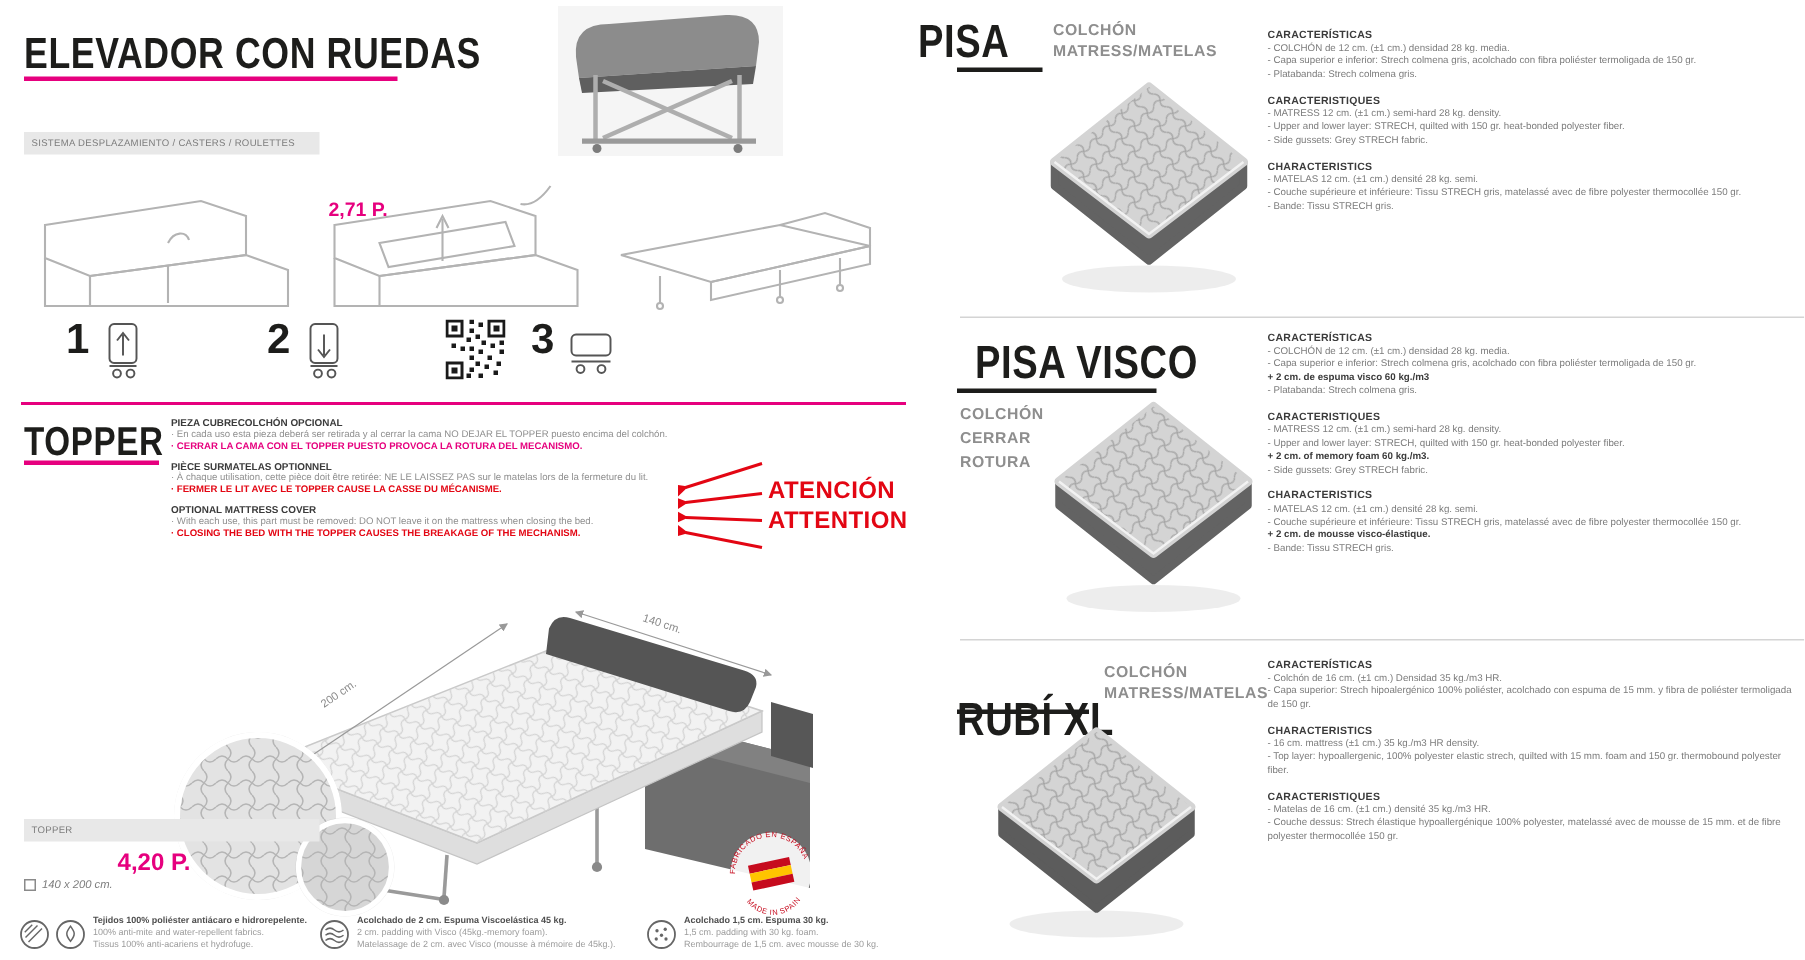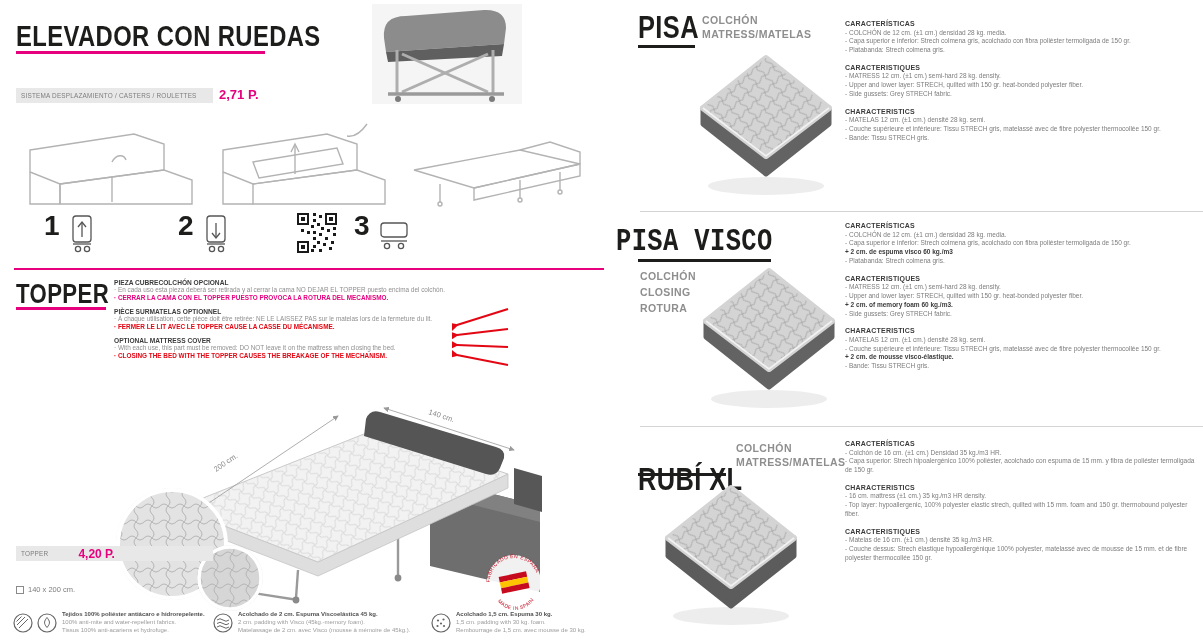--- a/index.html
+++ b/index.html
@@ -8,21 +8,21 @@
   .abs { position:absolute; }
   .cond { display:inline-block; transform:scaleX(0.82); transform-origin:0 0; white-space:nowrap; }
   .main-title { font-size:29px; font-weight:700; color:#1d1d1b; letter-spacing:.5px; }
   .sec-title { font-size:31px; font-weight:700; color:#1d1d1b; letter-spacing:.5px; }
   .topper-title { font-size:27px; font-weight:700; color:#1d1d1b; letter-spacing:.5px; }
   .rule-pink { background:#e6007e; }
   .rule-dark { background:#1d1d1b; }
   .subtitle { font-size:9.5px; color:#9b9b9b; letter-spacing:.6px; font-weight:700; }
   .gray-bar { background:#e8e8e8; display:flex; align-items:center; }
   .gray-bar .lbl { font-size:6.4px; color:#7d7d7d; padding-left:5px; letter-spacing:.2px; }
-  .price { color:#e6007e; font-weight:700; font-size:13px; }
+  .price { color:#e6007e; font-weight:700; font-size:13px;margin-top:45px; }
   .step-num { font-size:28px; font-weight:700; color:#1d1d1b; }
   .warn-h { font-size:6.6px; font-weight:700; color:#3b3b3b; }
   .warn-t { font-size:6.4px; color:#8f8f8f; line-height:8.4px; }
   .warn-w { font-size:6.4px; font-weight:700; line-height:8.4px; }
   .pink-t { color:#e6007e; }
   .red-t { color:#e30613; }
   .warn-group { margin-bottom:5px; }
   .attention { font-size:16px; font-weight:700; color:#e30613; line-height:20px; letter-spacing:.3px; }
   .size-note { font-size:7.5px; color:#7d7d7d; display:flex; align-items:center; gap:4px; }
   .size-note .sq { width:8px; height:8px; border:1px solid #8a8a8a; display:inline-block; }
@@ -216,20 +216,24 @@
           <path d="M7,0 L0,3.5 L7,7 Z" fill="#e30613"></path>
         </marker>
     </defs>
     <g stroke="#e30613" stroke-width="2">
       <line x1="56" y1="10" x2="5" y2="26" marker-end="url(#ra)"></line>
       <line x1="56" y1="30" x2="5" y2="36" marker-end="url(#ra)"></line>
       <line x1="56" y1="48" x2="5" y2="46" marker-end="url(#ra)"></line>
       <line x1="56" y1="66" x2="5" y2="56" marker-end="url(#ra)"></line>
     </g>
   </svg>
+  <div class="abs" style="left:512px; top:318px; width:110px;">
+    <div class="attention">ATENCIÓN</div>
+    <div class="attention">ATTENTION</div>
+  </div>
 
   <svg class="abs" style="left:112px; top:386px;" width="432" height="232" viewBox="0 0 432 232">
     <defs>
       <marker id="dimA" markerWidth="7" markerHeight="7" refX="1" refY="3.5" orient="auto">
           <path d="M7,0 L0,3.5 L7,7 Z" fill="#999"></path>
         </marker>
       <marker id="dimB" markerWidth="7" markerHeight="7" refX="6" refY="3.5" orient="auto">
           <path d="M0,0 L7,3.5 L0,7 Z" fill="#999"></path>
         </marker>
     </defs>
@@ -285,24 +289,24 @@
       <g>
         <rect x="388" y="188" width="28" height="5.5" fill="#c60b1e"></rect>
         <rect x="388" y="193.5" width="28" height="6" fill="#ffc400"></rect>
         <rect x="388" y="199.5" width="28" height="5.5" fill="#c60b1e"></rect>
       </g>
     </g>
   </svg>
 
   <div class="abs gray-bar" style="left:16px; top:546px; width:197px; height:15px;">
     <span class="lbl">TOPPER</span>
-    <span class="price" style="font-size:12px; margin-left:30px;">4,20 P.</span>
-  </div>
-
-  <div class="abs size-note" style="left:16px; top:585px;">
+    <span class="price" style="font-size:16px; margin-left:30px;">4,20 P.</span>
+  </div>
+
+  <div class="abs size-note" style="left:16px; top:585px;font-style:italic;">
     <span class="sq"></span>
     <span>140 x 200 cm.</span>
   </div>
 
   <svg class="abs" style="left:12px; top:612px;" width="22" height="22" viewBox="0 0 22 22">
     <circle cx="11" cy="11" r="9" fill="none" stroke="#666" stroke-width="1.2"></circle>
     <g stroke="#666" stroke-width="1">
         <line x1="5" y1="13" x2="13" y2="5"></line>
         <line x1="7" y1="16" x2="16" y2="7"></line>
         <line x1="4.5" y1="9.5" x2="9.5" y2="4.5"></line>
@@ -341,21 +345,21 @@
         <circle cx="7.5" cy="14" r="1.1"></circle>
         <circle cx="14" cy="14" r="1.1"></circle>
       </g>
   </svg>
   <div class="abs" style="left:456px; top:611px; width:185px;">
     <div class="foot-t1">Acolchado 1,5 cm. Espuma 30 kg.</div>
     <div class="foot-t">1,5 cm. padding with 30 kg. foam.</div>
     <div class="foot-t">Rembourrage de 1,5 cm. avec mousse de 30 kg.</div>
   </div>
 
-  <div class="abs" style="left:638px; top:10px;">
+  <div class="abs" style="left:612px; top:10px;">
     <span class="cond sec-title">PISA</span>
   </div>
   <div class="abs rule-dark" style="left:638px; top:45px; width:57px; height:2.5px;"></div>
   <div class="abs" style="left:702px; top:13px;">
     <div class="prod-sub" style="line-height:14px;">COLCHÓN</div>
     <div class="prod-sub" style="line-height:14px;">MATRESS/MATELAS</div>
   </div>
   <svg class="abs" style="left:697px; top:50px;" width="138" height="152" viewBox="0 0 138 152">
     <ellipse cx="69" cy="136" rx="58" ry="9" fill="#000" opacity="0.07"></ellipse>
     <path d="M6,58 L69,106 L132,58 L132,74 L69,124 L6,74 Z" fill="#636363" stroke="#636363" stroke-width="5" stroke-linejoin="round"></path>
@@ -379,27 +383,27 @@
     <div class="spec-block">
       <div class="spec-h">CHARACTERISTICS</div>
       <div class="spec-l">- MATELAS 12 cm. (±1 cm.) densité 28 kg. semi.</div>
       <div class="spec-l">- Couche supérieure et inférieure: Tissu STRECH gris, matelassé avec de fibre polyester thermocollée 150 gr.</div>
       <div class="spec-l">- Bande: Tissu STRECH gris.</div>
     </div>
   </div>
 
   <div class="abs divider" style="left:640px; top:211px; width:563px;"></div>
 
-  <div class="abs" style="left:616px; top:224px;font-family:Liberation Mono, monospace;">
+  <div class="abs" style="left:650px; top:224px;">
     <span class="cond sec-title">PISA VISCO</span>
   </div>
   <div class="abs rule-dark" style="left:638px; top:259px; width:133px; height:2.5px;"></div>
   <div class="abs" style="left:640px; top:268px;">
     <div class="prod-sub" style="line-height:16px;">COLCHÓN</div>
-    <div class="prod-sub" style="line-height:16px;">CLOSING</div>
+    <div class="prod-sub" style="line-height:16px;">CERRAR</div>
     <div class="prod-sub" style="line-height:16px;">ROTURA</div>
   </div>
   <svg class="abs" style="left:700px; top:263px;" width="138" height="152" viewBox="0 0 138 152">
     <ellipse cx="69" cy="136" rx="58" ry="9" fill="#000" opacity="0.07"></ellipse>
     <path d="M6,58 L69,106 L132,58 L132,74 L69,124 L6,74 Z" fill="#636363" stroke="#636363" stroke-width="5" stroke-linejoin="round"></path>
     <path d="M69,8 L132,58 L69,106 L6,58 Z" fill="#d4d4d4" stroke="#d4d4d4" stroke-width="6" stroke-linejoin="round"></path>
     <path d="M69,8 L132,58 L69,106 L6,58 Z" fill="url(#quilt)"></path>
     <path d="M6,58 L69,106 L132,58" fill="none" stroke="#f2f2f2" stroke-width="1.6"></path>
   </svg>
   <div class="abs" style="left:845px; top:222px; width:352px;">

